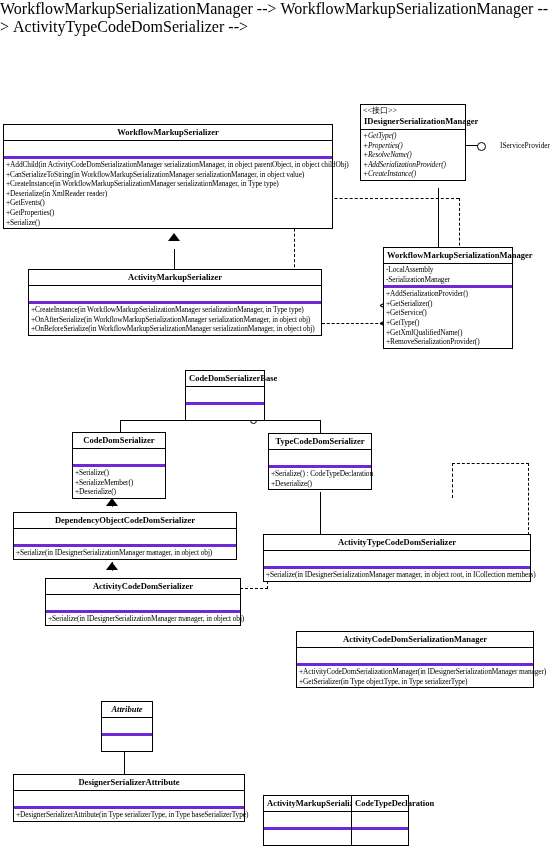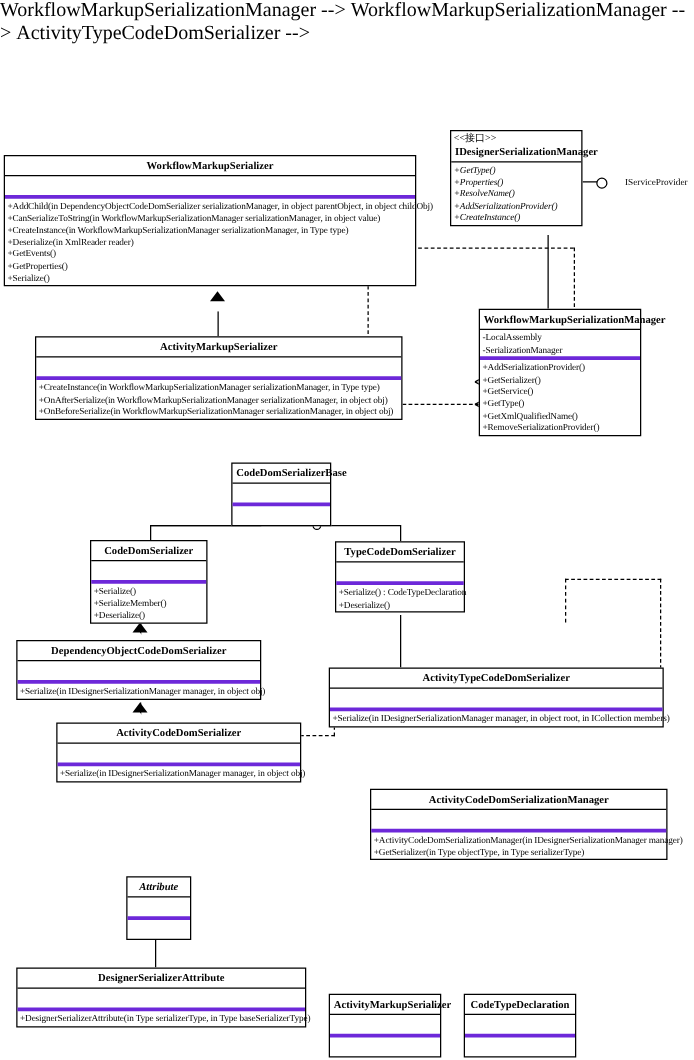--- a/index.html
+++ b/index.html
@@ -216,21 +216,21 @@
   <div class="ln v" style="left:124px; top:750px; height:24px;"></div>
   <div class="tri-up" style="left:118px; top:742px;"></div>
 
   
 
   
   <div class="uml-class" style="left:3px; top:124px; width:330px;">
     <div class="uml-name">WorkflowMarkupSerializer</div>
     <div class="uml-compartment empty"></div>
     <div class="uml-compartment">
-      <div class="uml-member">+AddChild(in DependencyObjectCodeDomSerializer serializationManager, in object parentObject, in object childObj)</div>
+      <div class="uml-member">+AddChild(in ActivityCodeDomSerializationManager serializationManager, in object parentObject, in object childObj)</div>
       <div class="uml-member">+CanSerializeToString(in WorkflowMarkupSerializationManager serializationManager, in object value)</div>
       <div class="uml-member">+CreateInstance(in WorkflowMarkupSerializationManager serializationManager, in Type type)</div>
       <div class="uml-member">+Deserialize(in XmlReader reader)</div>
       <div class="uml-member">+GetEvents()</div>
       <div class="uml-member">+GetProperties()</div>
       <div class="uml-member">+Serialize()</div>
     </div>
   </div>
 
   
@@ -296,21 +296,21 @@
   <div class="uml-class" style="left:268px; top:433px; width:104px;">
     <div class="uml-name">TypeCodeDomSerializer</div>
     <div class="uml-compartment empty"></div>
     <div class="uml-compartment">
       <div class="uml-member">+Serialize() : CodeTypeDeclaration</div>
       <div class="uml-member">+Deserialize()</div>
     </div>
   </div>
 
   
-  <div class="uml-class" style="left:13px; top:512px; width:196px;">
+  <div class="uml-class" style="left:13px; top:512px; width:224px;">
     <div class="uml-name">DependencyObjectCodeDomSerializer</div>
     <div class="uml-compartment empty"></div>
     <div class="uml-compartment">
       <div class="uml-member">+Serialize(in IDesignerSerializationManager manager, in object obj)</div>
     </div>
   </div>
 
   
   <div class="uml-class" style="left:13px; top:578px; width:196px;margin-left:32px;">
     <div class="uml-name">ActivityCodeDomSerializer</div>
@@ -356,19 +356,19 @@
   </div>
 
   
   <div class="uml-class" style="left:263px; top:795px; width:90px;">
     <div class="uml-name">ActivityMarkupSerializer</div>
     <div class="uml-compartment empty"></div>
     <div class="uml-compartment empty"></div>
   </div>
 
   
-  <div class="uml-class" style="left:371px; top:795px; width:90px;">
+  <div class="uml-class" style="left:351px; top:795px; width:58px;">
     <div class="uml-name">CodeTypeDeclaration</div>
     <div class="uml-compartment empty"></div>
     <div class="uml-compartment empty"></div>
   </div>
 
 </div>
 
 </body></html>

